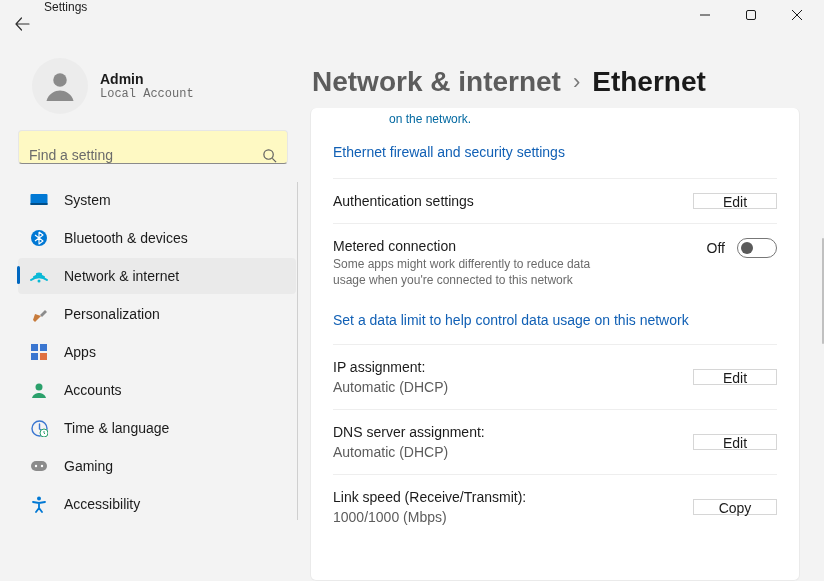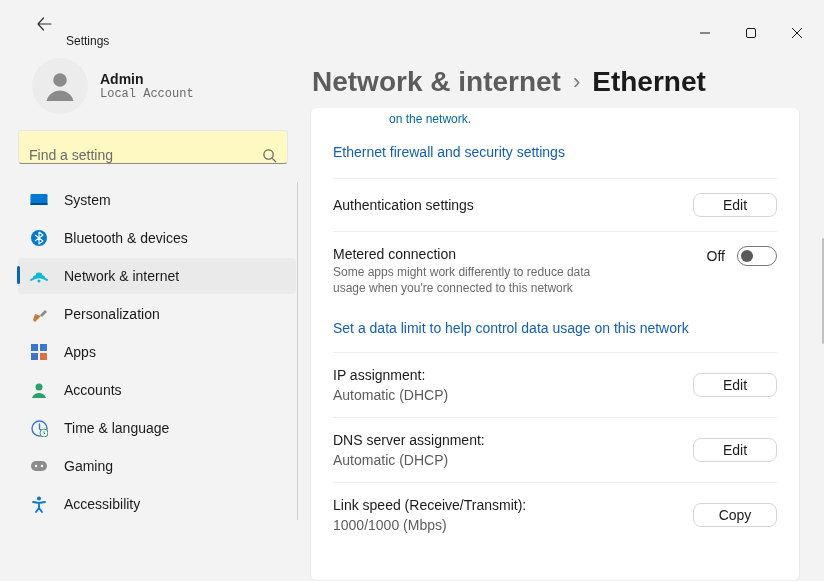--- a/index.html
+++ b/index.html
@@ -1,19 +1,19 @@
 <!DOCTYPE html>
 <html><head>
 <meta charset="utf-8">
 <style>
   * { box-sizing: border-box; margin: 0; padding: 0; font-family: "Segoe UI", Arial, sans-serif; }
   body { background: #f3f3f3; width: 824px; height: 581px; overflow: hidden; position: relative; border-radius: 8px; }
 
   
-  .titlebar { height: 48px; display: flex; align-items: flex-end; padding: 0 4px 0 0; margin-left: 22px; }
+  .titlebar { height: 48px; display: flex; align-items: flex-start; padding: 0 4px 0 0; }
   .back-btn { width: 44px; height: 48px; display:flex; align-items:center; justify-content:center; cursor:pointer; color:#202020;}
   .title-text { font-size: 12px; color: #1b1b1b; }
   .titlebtns { margin-left: auto; display:flex; }
   .winbtn { width: 46px; height: 30px; display:flex; align-items:center; justify-content:center; color:#1b1b1b; cursor:pointer; }
 
   
   .container { display:flex; height: calc(581px - 48px); }
   .sidebar { width: 310px; padding: 0 6px 0 0; display:flex; flex-direction:column; }
   .profile { display:flex; align-items:center; gap:12px; padding: 10px 0 16px 22px; margin-left: 10px; }
   .avatar { width: 56px; height:56px; border-radius:50%; background:#ececec; display:flex; align-items:center; justify-content:center; }
@@ -46,21 +46,21 @@
   .panel::-webkit-scrollbar { width:0; }
   .subdesc { font-size:12px; color:#0369a1; padding: 4px 0 4px 56px; }
   .link { color:#1160b5; font-size:14px; cursor:pointer; display:block; }
   .link.pad1 { padding: 14px 0 18px 0; }
   .link.pad2 { padding: 10px 0 16px 0; }
   .row { display:flex; align-items:center; padding: 14px 0; border-top:1px solid #eee; }
   .row:first-of-type { border-top:1px solid #eee; }
   .row .text { flex:1; }
   .row-label { font-size:14px; color:#1b1b1b; }
   .row-sub { font-size:12px; color:#6b6b6b; margin-top:2px; max-width: 280px; line-height:1.35; }
-  .action-btn { background:#fff; border:1px solid #d6d6d6; border-radius:8px; height:24px; min-width:84px; padding:0 18px; font-size:14px; color:#1b1b1b; cursor:pointer; }
+  .action-btn { background:#fff; border:1px solid #d6d6d6; border-radius:0; height:16px; min-width:84px; padding:0 18px; font-size:14px; color:#1b1b1b; cursor:pointer; }
   .toggle-wrap { display:flex; align-items:center; gap:12px; font-size:14px; color:#1b1b1b; }
   .toggle { width:40px; height:20px; border:1px solid #777; border-radius:20px; position:relative; cursor:pointer; background:#fff;}
   .toggle-knob { width:12px; height:12px; background:#5a5a5a; border-radius:50%; position:absolute; left:3px; top:3px; }
   .row-val { font-size:14px; color:#5c5c5c; margin-top:4px; }
   .right-scroll { position:absolute; right:0; top:50%; transform:translateY(-50%); width:2px; height:106px; background:#c0c0c0; border-radius:2px; }
 </style>
 </head>
 <body>
 
 <div class="titlebar">

